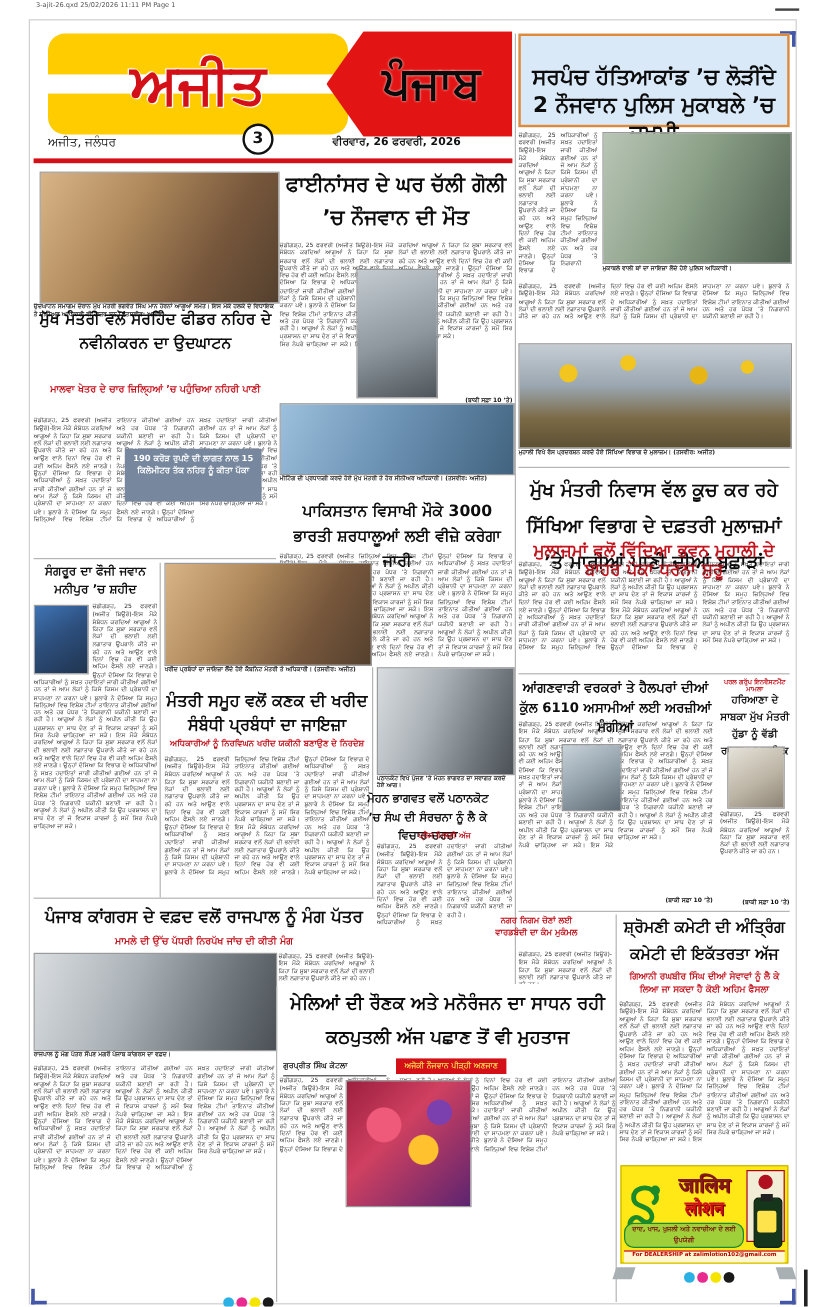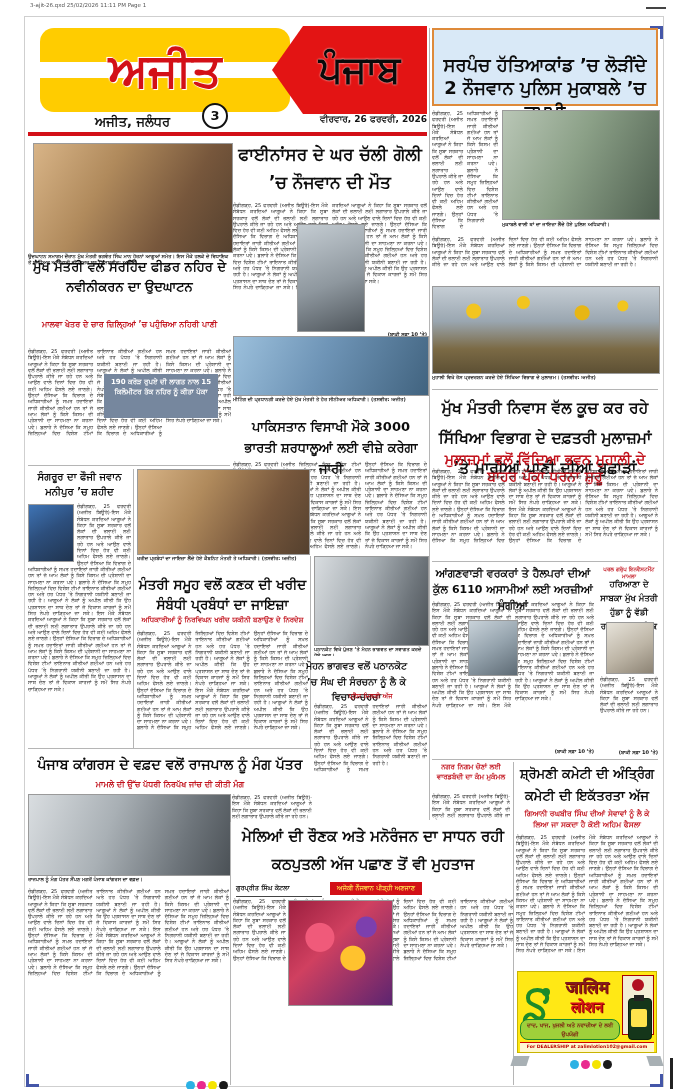--- a/index.html
+++ b/index.html
@@ -52,23 +52,23 @@
   <div class="abs" style="left:646px;top:7px;width:20px;height:2px;background:#444;"></div>
   <div class="abs" style="left:650px;top:26px;width:10px;height:10px;border-top:3px solid #4456a8;border-right:3px solid #4456a8;"></div>
   <div class="abs" style="left:26px;top:1074px;width:10px;height:10px;border-bottom:3px solid #4456a8;border-left:3px solid #4456a8;"></div>
   <div class="abs" style="left:650px;top:1074px;width:10px;height:10px;border-bottom:3px solid #4456a8;border-right:3px solid #4456a8;"></div>
 
   <div class="abs" style="left:40px;top:28px;width:250px;height:84px;background:#ffcc00;border-radius:14px;"></div>
   <div class="abs" style="left:40px;top:62px;width:250px;height:16px;background:#ffffff;"></div>
   <div class="abs" style="left:40px;top:28px;width:250px;height:84px;line-height:84px;text-align:center;font-size:46px;font-weight:bold;color:#d31017;text-shadow:0 0 2px #fff,1px 1px 0 #fff,-1px -1px 0 #fff;">ਅਜੀਤ</div>
   <div class="abs" style="left:272px;top:26px;width:155px;height:88px;background:#e31414;clip-path:polygon(0% 50%,20% 0%,100% 0%,100% 100%,20% 100%);"></div>
   <div class="abs" style="left:292px;top:26px;width:135px;height:88px;line-height:88px;text-align:center;font-size:37px;font-weight:bold;color:#0a0a0a;text-shadow:0 0 2px #fff;">ਪੰਜਾਬ</div>
-  <div class="abs" style="left:40px;top:114px;width:130px;height:12px;font-size:13px;font-weight:bold;text-align:right;">ਅਜੀਤ, ਜਲੰਧਰ</div>
+  <div class="abs" style="left:40px;top:114px;width:130px;height:12px;font-size:10px;font-weight:normal;">ਅਜੀਤ, ਜਲੰਧਰ</div>
   <div class="abs" style="left:202px;top:103px;width:22px;height:22px;border:2px solid #111;border-radius:50%;background:#fff;text-align:center;line-height:21px;font-size:13px;font-weight:bold;">3</div>
-  <div class="abs" style="left:277px;top:114px;width:150px;height:12px;font-size:9px;font-weight:bold;text-align:right;">ਵੀਰਵਾਰ, 26 ਫਰਵਰੀ, 2026</div>
+  <div class="abs" style="left:277px;top:114px;width:150px;height:12px;font-size:9px;font-weight:bold;text-align:left;">ਵੀਰਵਾਰ, 26 ਫਰਵਰੀ, 2026</div>
   <div class="abs" style="left:28px;top:132px;width:399px;height:4px;background:#d31017;"></div>
 
   <div class="abs vrule" style="left:429px;top:28px;height:792px;"></div>
 
   <div class="abs" style="left:432px;top:28px;width:226px;height:78px;background:#d9e9f7;border:2px solid #de8a3a;box-sizing:border-box;">
     <div class="hl" style="font-size:18px;line-height:1.3;padding:3px 2px;margin-top:20px;">ਸਰਪੰਚ ਹੱਤਿਆਕਾਂਡ ’ਚ ਲੋੜੀਂਦੇ 2 ਨੌਜਵਾਨ ਪੁਲਿਸ ਮੁਕਾਬਲੇ ’ਚ ਜ਼ਖ਼ਮੀ</div>
   </div>
   <div class="abs bodytxt cols2" style="left:432px;top:110px;width:66px;height:124px;">ਚੰਡੀਗੜ੍ਹ, 25 ਫਰਵਰੀ (ਅਜੀਤ ਬਿਊਰੋ)-ਇਸ ਮੌਕੇ ਸੰਬੋਧਨ ਕਰਦਿਆਂ ਆਗੂਆਂ ਨੇ ਕਿਹਾ ਕਿ ਸੂਬਾ ਸਰਕਾਰ ਵਲੋਂ ਲੋਕਾਂ ਦੀ ਭਲਾਈ ਲਈ ਲਗਾਤਾਰ ਉਪਰਾਲੇ ਕੀਤੇ ਜਾ ਰਹੇ ਹਨ ਅਤੇ ਆਉਣ ਵਾਲੇ ਦਿਨਾਂ ਵਿਚ ਹੋਰ ਵੀ ਕਈ ਅਹਿਮ ਫੈਸਲੇ ਲਏ ਜਾਣਗੇ। ਉਨ੍ਹਾਂ ਦੱਸਿਆ ਕਿ ਵਿਭਾਗ ਦੇ ਅਧਿਕਾਰੀਆਂ ਨੂੰ ਸਖ਼ਤ ਹਦਾਇਤਾਂ ਜਾਰੀ ਕੀਤੀਆਂ ਗਈਆਂ ਹਨ ਤਾਂ ਜੋ ਆਮ ਲੋਕਾਂ ਨੂੰ ਕਿਸੇ ਕਿਸਮ ਦੀ ਪ੍ਰੇਸ਼ਾਨੀ ਦਾ ਸਾਹਮਣਾ ਨਾ ਕਰਨਾ ਪਵੇ। ਬੁਲਾਰੇ ਨੇ ਦੱਸਿਆ ਕਿ ਸਮੂਹ ਜ਼ਿਲ੍ਹਿਆਂ ਵਿਚ ਵਿਸ਼ੇਸ਼ ਟੀਮਾਂ ਤਾਇਨਾਤ ਕੀਤੀਆਂ ਗਈਆਂ ਹਨ ਅਤੇ ਹਰ ਪੱਧਰ ’ਤੇ ਨਿਗਰਾਨੀ ਯਕੀਨੀ ਬਣਾਈ ਜਾ ਰਹੀ ਹੈ।</div>
   <div class="abs photo p-police" style="left:502px;top:110px;width:156px;height:108px;"></div>
   <div class="abs caption" style="left:502px;top:221px;width:156px;height:12px;">ਮੁਕਾਬਲੇ ਵਾਲੀ ਥਾਂ ਦਾ ਜਾਇਜ਼ਾ ਲੈਂਦੇ ਹੋਏ ਪੁਲਿਸ ਅਧਿਕਾਰੀ।</div>
@@ -88,21 +88,21 @@
   <div class="abs photo p-portrait" style="left:468px;top:620px;width:48px;height:54px;"></div>
   <div class="abs jump" style="left:520px;top:748px;width:74px;height:8px;">(ਬਾਕੀ ਸਫ਼ਾ 10 ’ਤੇ)</div>
 
   <div class="abs sub" style="left:600px;top:566px;width:58px;height:9px;font-size:5.5px;">ਪਰਲ ਗਰੁੱਪ ਇਨਵੈਸਟਮੈਂਟ ਮਾਮਲਾ</div>
   <div class="abs hl" style="left:600px;top:577px;width:58px;height:42px;font-size:8.5px;line-height:14px;">ਹਰਿਆਣਾ ਦੇ ਸਾਬਕਾ ਮੁੱਖ ਮੰਤਰੀ ਹੁੱਡਾ ਨੂੰ ਵੱਡੀ ਰਾਹਤ-ਅਪਰਾਧਿਕ ਕੇਸ ਰੱਦ</div>
   <div class="abs photo p-elder" style="left:606px;top:622px;width:46px;height:50px;"></div>
   <div class="abs bodytxt" style="left:600px;top:676px;width:58px;height:72px;">ਚੰਡੀਗੜ੍ਹ, 25 ਫਰਵਰੀ (ਅਜੀਤ ਬਿਊਰੋ)-ਇਸ ਮੌਕੇ ਸੰਬੋਧਨ ਕਰਦਿਆਂ ਆਗੂਆਂ ਨੇ ਕਿਹਾ ਕਿ ਸੂਬਾ ਸਰਕਾਰ ਵਲੋਂ ਲੋਕਾਂ ਦੀ ਭਲਾਈ ਲਈ ਲਗਾਤਾਰ ਉਪਰਾਲੇ ਕੀਤੇ ਜਾ ਰਹੇ ਹਨ।</div>
   <div class="abs jump" style="left:600px;top:749px;width:58px;height:8px;">(ਬਾਕੀ ਸਫ਼ਾ 10 ’ਤੇ)</div>
   <div class="abs hrule" style="left:432px;top:759px;width:226px;"></div>
 
-  <div class="abs sub" style="left:432px;top:763px;width:78px;height:28px;font-size:7px;line-height:9.5px;">ਨਗਰ ਨਿਗਮ ਚੋਣਾਂ ਲਈ ਵਾਰਡਬੰਦੀ ਦਾ ਕੰਮ ਮੁਕੰਮਲ</div>
+  <div class="abs sub" style="left:408px;top:763px;width:78px;height:28px;font-size:7px;line-height:9.5px;">ਨਗਰ ਨਿਗਮ ਚੋਣਾਂ ਲਈ ਵਾਰਡਬੰਦੀ ਦਾ ਕੰਮ ਮੁਕੰਮਲ</div>
   <div class="abs bodytxt" style="left:432px;top:793px;width:78px;height:27px;">ਚੰਡੀਗੜ੍ਹ, 25 ਫਰਵਰੀ (ਅਜੀਤ ਬਿਊਰੋ)-ਇਸ ਮੌਕੇ ਸੰਬੋਧਨ ਕਰਦਿਆਂ ਆਗੂਆਂ ਨੇ ਕਿਹਾ ਕਿ ਸੂਬਾ ਸਰਕਾਰ ਵਲੋਂ ਲੋਕਾਂ ਦੀ ਭਲਾਈ ਲਈ ਲਗਾਤਾਰ ਉਪਰਾਲੇ ਕੀਤੇ ਜਾ ਰਹੇ ਹਨ।</div>
 
   <div class="abs vrule" style="left:513px;top:762px;height:323px;"></div>
   <div class="abs hl" style="left:516px;top:763px;width:142px;height:44px;font-size:13px;line-height:22px;">ਸ਼੍ਰੋਮਣੀ ਕਮੇਟੀ ਦੀ ਅੰਤ੍ਰਿੰਗ ਕਮੇਟੀ ਦੀ ਇਕੱਤਰਤਾ ਅੱਜ</div>
   <div class="abs sub" style="left:516px;top:809px;width:142px;height:22px;font-size:7.5px;line-height:10.5px;">ਗਿਆਨੀ ਰਘਬੀਰ ਸਿੰਘ ਦੀਆਂ ਸੇਵਾਵਾਂ ਨੂੰ ਲੈ ਕੇ ਲਿਆ ਜਾ ਸਕਦਾ ਹੈ ਕੋਈ ਅਹਿਮ ਫੈਸਲਾ</div>
   <div class="abs bodytxt cols2" style="left:516px;top:834px;width:142px;height:134px;">ਚੰਡੀਗੜ੍ਹ, 25 ਫਰਵਰੀ (ਅਜੀਤ ਬਿਊਰੋ)-ਇਸ ਮੌਕੇ ਸੰਬੋਧਨ ਕਰਦਿਆਂ ਆਗੂਆਂ ਨੇ ਕਿਹਾ ਕਿ ਸੂਬਾ ਸਰਕਾਰ ਵਲੋਂ ਲੋਕਾਂ ਦੀ ਭਲਾਈ ਲਈ ਲਗਾਤਾਰ ਉਪਰਾਲੇ ਕੀਤੇ ਜਾ ਰਹੇ ਹਨ ਅਤੇ ਆਉਣ ਵਾਲੇ ਦਿਨਾਂ ਵਿਚ ਹੋਰ ਵੀ ਕਈ ਅਹਿਮ ਫੈਸਲੇ ਲਏ ਜਾਣਗੇ। ਉਨ੍ਹਾਂ ਦੱਸਿਆ ਕਿ ਵਿਭਾਗ ਦੇ ਅਧਿਕਾਰੀਆਂ ਨੂੰ ਸਖ਼ਤ ਹਦਾਇਤਾਂ ਜਾਰੀ ਕੀਤੀਆਂ ਗਈਆਂ ਹਨ ਤਾਂ ਜੋ ਆਮ ਲੋਕਾਂ ਨੂੰ ਕਿਸੇ ਕਿਸਮ ਦੀ ਪ੍ਰੇਸ਼ਾਨੀ ਦਾ ਸਾਹਮਣਾ ਨਾ ਕਰਨਾ ਪਵੇ। ਬੁਲਾਰੇ ਨੇ ਦੱਸਿਆ ਕਿ ਸਮੂਹ ਜ਼ਿਲ੍ਹਿਆਂ ਵਿਚ ਵਿਸ਼ੇਸ਼ ਟੀਮਾਂ ਤਾਇਨਾਤ ਕੀਤੀਆਂ ਗਈਆਂ ਹਨ ਅਤੇ ਹਰ ਪੱਧਰ ’ਤੇ ਨਿਗਰਾਨੀ ਯਕੀਨੀ ਬਣਾਈ ਜਾ ਰਹੀ ਹੈ। ਆਗੂਆਂ ਨੇ ਲੋਕਾਂ ਨੂੰ ਅਪੀਲ ਕੀਤੀ ਕਿ ਉਹ ਪ੍ਰਸ਼ਾਸਨ ਦਾ ਸਾਥ ਦੇਣ ਤਾਂ ਜੋ ਵਿਕਾਸ ਕਾਰਜਾਂ ਨੂੰ ਸਮੇਂ ਸਿਰ ਨੇਪਰੇ ਚਾੜ੍ਹਿਆ ਜਾ ਸਕੇ। ਇਸ ਮੌਕੇ ਸੰਬੋਧਨ ਕਰਦਿਆਂ ਆਗੂਆਂ ਨੇ ਕਿਹਾ ਕਿ ਸੂਬਾ ਸਰਕਾਰ ਵਲੋਂ ਲੋਕਾਂ ਦੀ ਭਲਾਈ ਲਈ ਲਗਾਤਾਰ ਉਪਰਾਲੇ ਕੀਤੇ ਜਾ ਰਹੇ ਹਨ ਅਤੇ ਆਉਣ ਵਾਲੇ ਦਿਨਾਂ ਵਿਚ ਹੋਰ ਵੀ ਕਈ ਅਹਿਮ ਫੈਸਲੇ ਲਏ ਜਾਣਗੇ। ਉਨ੍ਹਾਂ ਦੱਸਿਆ ਕਿ ਵਿਭਾਗ ਦੇ ਅਧਿਕਾਰੀਆਂ ਨੂੰ ਸਖ਼ਤ ਹਦਾਇਤਾਂ ਜਾਰੀ ਕੀਤੀਆਂ ਗਈਆਂ ਹਨ ਤਾਂ ਜੋ ਆਮ ਲੋਕਾਂ ਨੂੰ ਕਿਸੇ ਕਿਸਮ ਦੀ ਪ੍ਰੇਸ਼ਾਨੀ ਦਾ ਸਾਹਮਣਾ ਨਾ ਕਰਨਾ ਪਵੇ। ਬੁਲਾਰੇ ਨੇ ਦੱਸਿਆ ਕਿ ਸਮੂਹ ਜ਼ਿਲ੍ਹਿਆਂ ਵਿਚ ਵਿਸ਼ੇਸ਼ ਟੀਮਾਂ ਤਾਇਨਾਤ ਕੀਤੀਆਂ ਗਈਆਂ ਹਨ ਅਤੇ ਹਰ ਪੱਧਰ ’ਤੇ ਨਿਗਰਾਨੀ ਯਕੀਨੀ ਬਣਾਈ ਜਾ ਰਹੀ ਹੈ। ਆਗੂਆਂ ਨੇ ਲੋਕਾਂ ਨੂੰ ਅਪੀਲ ਕੀਤੀ ਕਿ ਉਹ ਪ੍ਰਸ਼ਾਸਨ ਦਾ ਸਾਥ ਦੇਣ ਤਾਂ ਜੋ ਵਿਕਾਸ ਕਾਰਜਾਂ ਨੂੰ ਸਮੇਂ ਸਿਰ ਨੇਪਰੇ ਚਾੜ੍ਹਿਆ ਜਾ ਸਕੇ।</div>
 
   <div class="abs" style="left:517px;top:971px;width:140px;height:82px;background:#ffe815;border:1px solid #c8b400;box-sizing:border-box;">
     <svg class="abs" style="left:2px;top:14px;" width="34" height="46" viewBox="0 0 34 46">
       <path d="M6 40 C 2 30, 10 26, 14 30 C 20 36, 26 30, 22 24 C 18 18, 8 20, 8 12 C 8 4, 18 2, 24 6 C 28 9, 28 14, 25 16" fill="none" stroke="#1d8a2a" stroke-width="4" stroke-linecap="round"></path>

